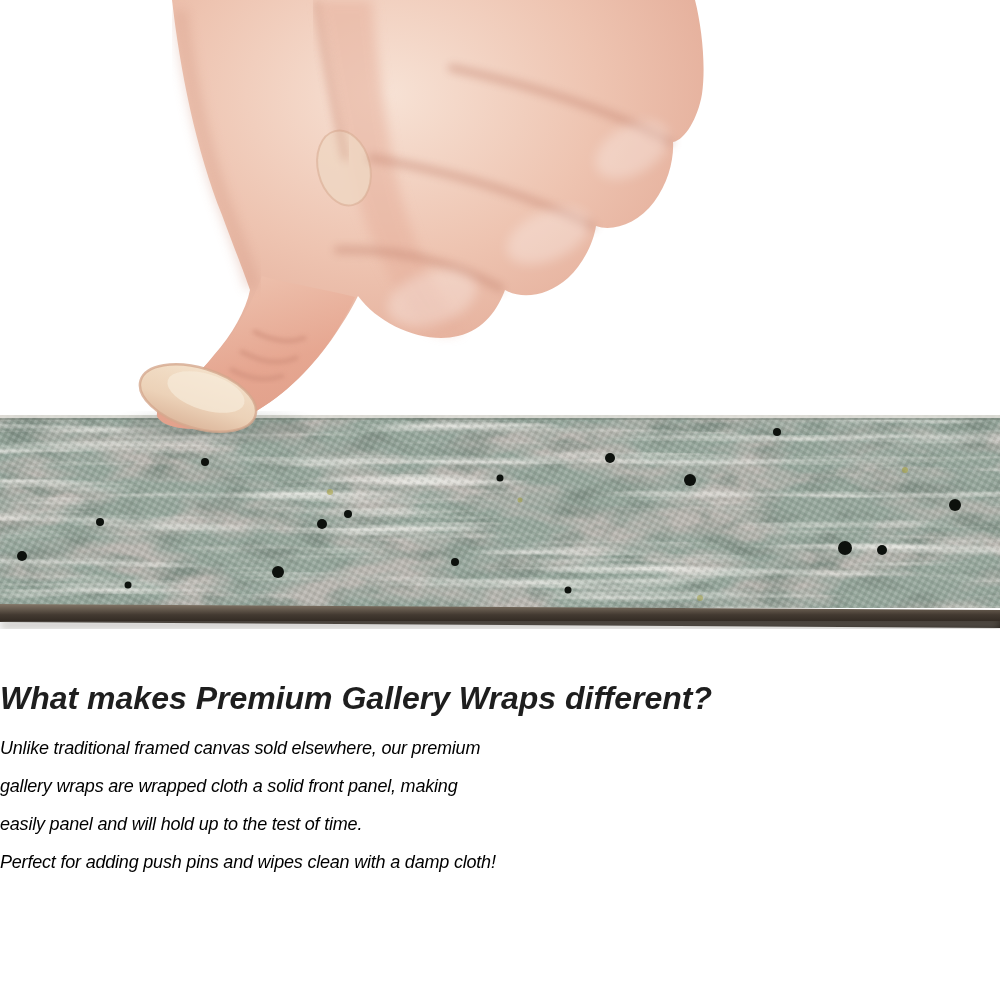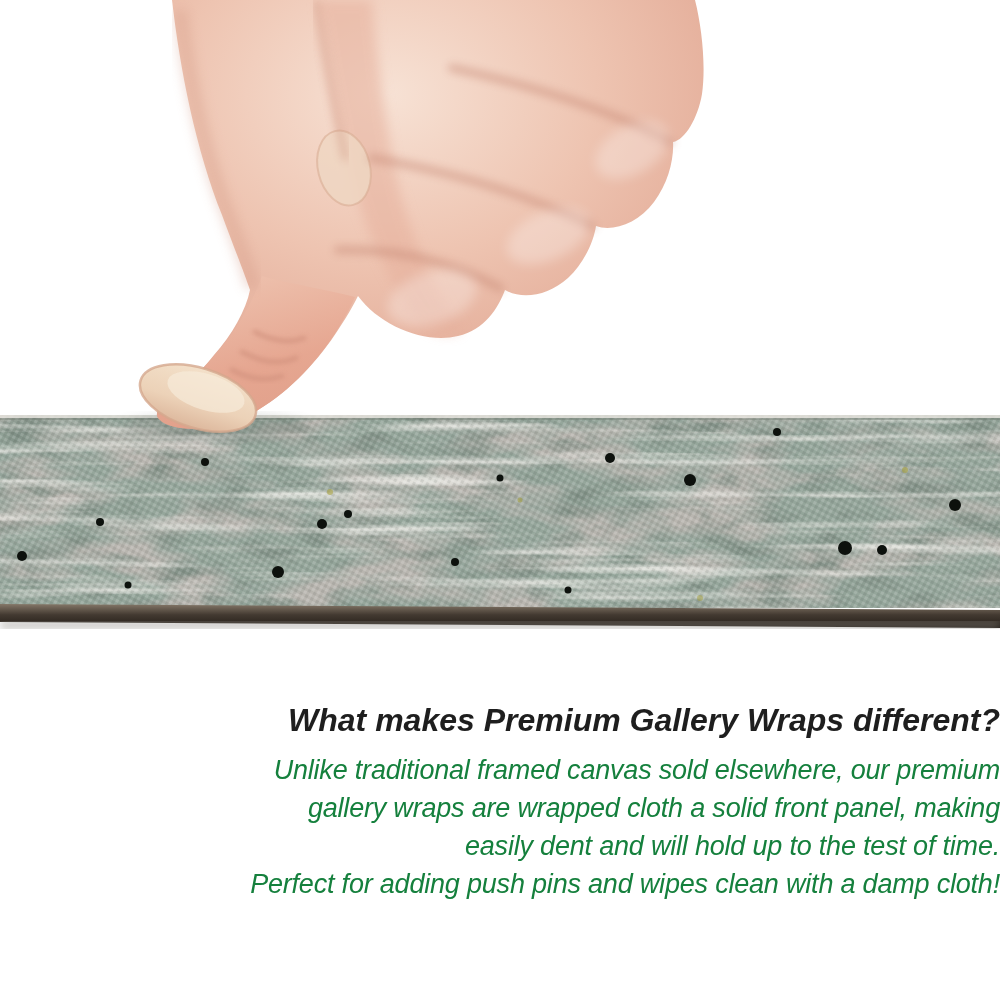--- a/index.html
+++ b/index.html
@@ -3,30 +3,30 @@
 <meta charset="utf-8">
 <style>
   html,body{margin:0;padding:0;background:#ffffff;}
   .stage{
     position:relative;width:1000px;height:1000px;background:#ffffff;
     overflow:hidden;font-family:"Liberation Sans",sans-serif;
   }
   .photo{position:absolute;left:0;top:0;width:1000px;height:660px;}
   .photo svg{display:block;}
   .caption{
-    position:absolute;left:0;top:702px;width:1000px;text-align:right;
+    position:absolute;left:0;top:680px;width:1000px;text-align:left;
     font-style:italic;color:#1e1e1e;
   }
   .caption h2{
     margin:0 0 12px 0;font-size:32px;font-weight:700;letter-spacing:0px;
     font-style:italic;color:#1e1e1e;
   }
   .caption p{
-    margin:0;font-size:27px;font-weight:500;line-height:38px;
-    letter-spacing:-0.2px;color:#15803d;
+    margin:0;font-size:18px;font-weight:500;line-height:38px;
+    letter-spacing:-0.2px;color:#000000;
   }
 </style>
 </head>
 <body>
 
 <div class="stage">
 
   <div class="photo">
     <svg width="1000" height="660" viewBox="0 0 1000 660" xmlns="http://www.w3.org/2000/svg">
       <defs>
@@ -184,17 +184,17 @@
 
         <path d="M 316,0 Q 330,90 346,160" fill="none" stroke="#cf9480" stroke-width="7" opacity="0.45" filter="url(#blur4)"></path>
       </g>
     </svg>
   </div>
 
   <div class="caption">
     <h2>What makes Premium Gallery Wraps different?</h2>
     <p>Unlike traditional framed canvas sold elsewhere, our premium</p>
     <p>gallery wraps are wrapped cloth a solid front panel, making</p>
-    <p>easily dent and will hold up to the test of time.</p>
+    <p>easily panel and will hold up to the test of time.</p>
     <p>Perfect for adding push pins and wipes clean with a damp cloth!</p>
   </div>
 
 </div>
 
 </body></html>

